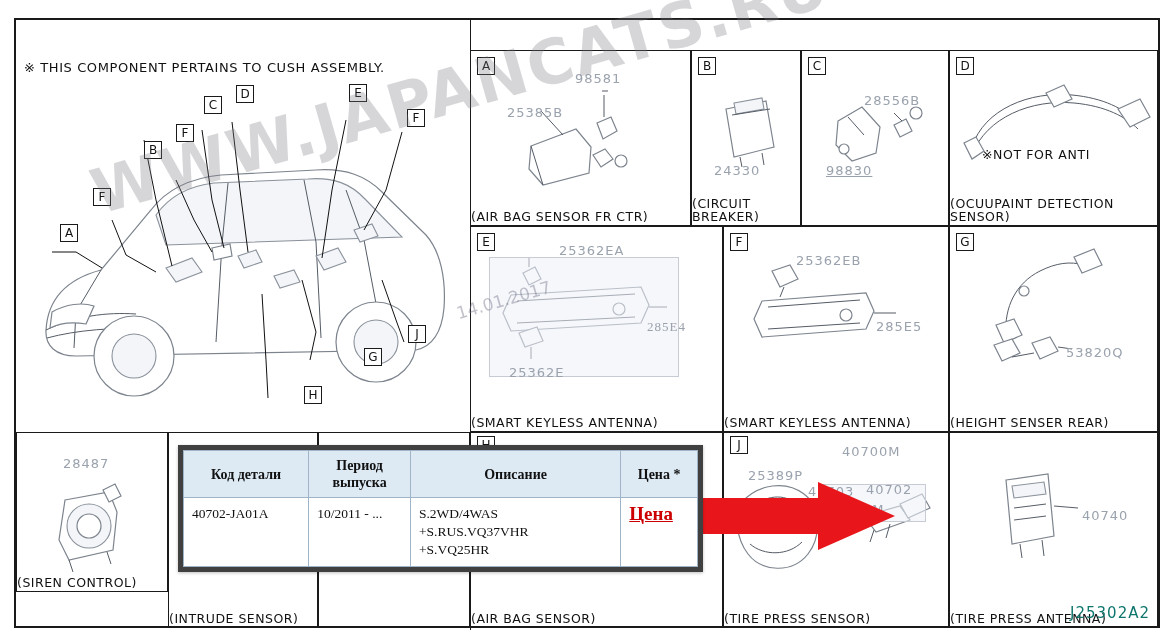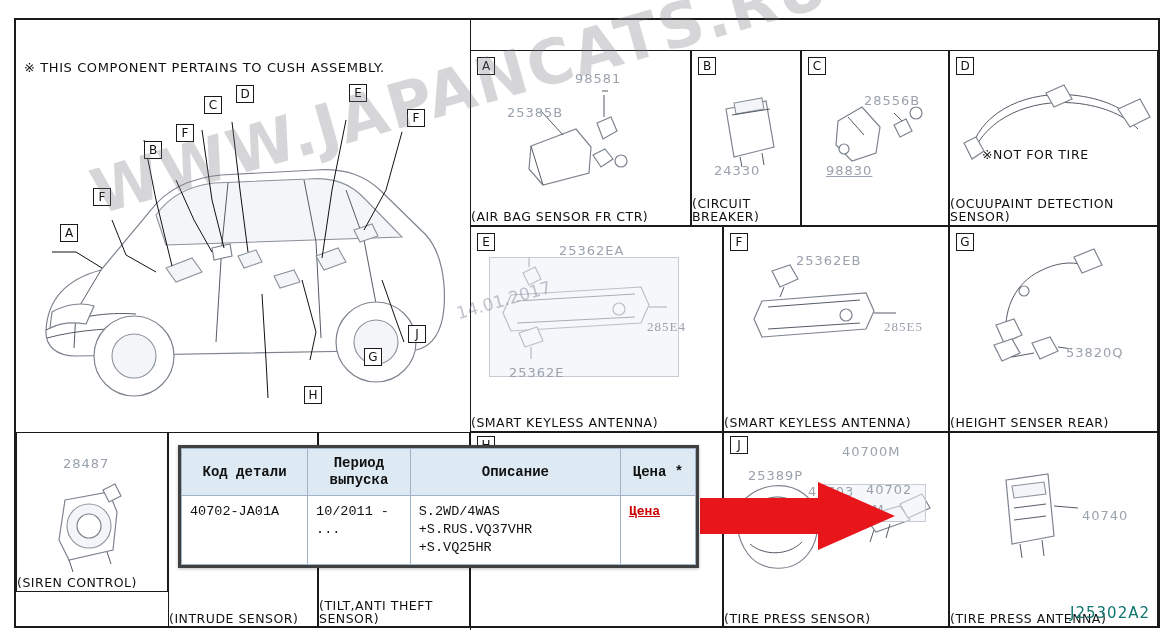--- a/index.html
+++ b/index.html
@@ -128,25 +128,25 @@
     width: 195px;
     height: 72px;
     z-index: 60;
   }
   
   #price-table {
     position: absolute;
     left: 178px;
     top: 445px;
     width: 515px;
-    border: 3px solid #404040;
+    border: 5px solid #404040;
     background: #ffffff;
     z-index: 70;
     box-shadow: 0 1px 3px rgba(0,0,0,0.25);
-    font-family: Liberation Mono, monospace;
+    font-family: Liberation Serif, serif;
   }
   #price-table table {
     border-collapse: collapse;
     width: 100%;
   }
   #price-table th {
     background: #ddeaf4;
     border: 1px solid #9fb4c6;
     font-size: 14px;
     font-weight: bold;
@@ -165,21 +165,21 @@
     background: #fff;
   }
   td.code { width: 118px; }
   td.period { width: 90px; }
   td.descr { width: 205px; }
   td.price { width: 62px; }
   .price-link {
     color: #cc0000;
     text-decoration: underline;
     font-weight: bold;
-    font-size: 13px;
+    font-size: 19px;
     cursor: pointer;
   }
   .code-sub { display:block; }
   .diagcode {
     position: absolute;
     right: 24px;
     bottom: 22px;
     font-size: 15px;
     letter-spacing: 1px;
     color: #0f766e;
@@ -299,21 +299,21 @@
       <path class="ln" d="M46 66 L62 84"></path>
       <circle class="sh" cx="42" cy="98" r="5"></circle>
       <path class="sh" d="M92 74 L104 68 L110 80 L98 86 Z"></path>
       <path class="ln" d="M92 62 L100 70"></path>
       <circle class="sh" cx="114" cy="62" r="6"></circle>
     </svg>
   </div>
 
   <div class="cell" style="left:949px; top:50px; width:209px; height:176px;">
     <div class="tag" style="left:6px; top:6px;">D</div>
-    <div class="note" style="left:32px; top:96px; font-size:12.5px;">※NOT FOR TIRE</div>
+    <div class="note" style="left:32px; top:96px; font-size:12.5px;">※NOT FOR ANTI</div>
     <svg class="art" style="left:0; top:0;" width="209" height="176">
       <path class="ln" d="M22 96 C34 58 80 40 122 44 C154 47 174 58 186 70"></path>
       <path class="ln" d="M22 104 C36 66 82 48 124 52 C156 55 176 66 188 78"></path>
       <path class="sh" d="M14 92 L26 86 L34 100 L22 108 Z"></path>
       <path class="sh" d="M96 42 L114 34 L122 48 L104 56 Z"></path>
       <path class="sh" d="M168 58 L190 48 L200 66 L180 76 Z"></path>
     </svg>
     <div class="cell-cap">(OCUUPAINT DETECTION SENSOR)</div>
   </div>
 
@@ -333,21 +333,21 @@
       <path class="ln" d="M60 120 L60 132"></path>
       <path class="ln" d="M178 80 L196 80"></path>
       <circle class="sh" cx="148" cy="82" r="6"></circle>
     </svg>
     <div class="cell-cap">(SMART KEYLESS ANTENNA)</div>
   </div>
 
   <div class="cell" style="left:723px; top:226px; width:226px; height:206px;">
     <div class="tag" style="left:6px; top:6px;">F</div>
     <div class="partno" style="left:72px; top:26px;">25362EB</div>
-    <div class="partno" style="left:160px; top:92px;font-family:Liberation Serif, serif;">285E5</div>
+    <div class="partno" style="left:152px; top:92px;">285E5</div>
     <svg class="art" style="left:0; top:0;" width="226" height="206">
       <path class="sh" d="M38 74 L142 66 L150 84 L142 102 L38 110 L30 92 Z"></path>
       <path class="ln" d="M44 80 L136 73"></path>
       <path class="ln" d="M44 102 L136 96"></path>
       <path class="sh" d="M48 44 L66 38 L74 52 L56 60 Z"></path>
       <path class="ln" d="M60 60 L56 70"></path>
       <path class="ln" d="M150 86 L172 86"></path>
       <circle class="sh" cx="122" cy="88" r="6"></circle>
     </svg>
     <div class="cell-cap">(SMART KEYLESS ANTENNA)</div>
@@ -388,30 +388,30 @@
       <path class="ln" d="M44 84 L108 77"></path>
     </svg>
     <div class="cell-cap">(INTRUDE SENSOR)</div>
   </div>
 
   <div class="cell" style="left:318px; top:432px; width:152px; height:196px; border-top:none;">
     <svg class="art" style="left:0; top:0;" width="152" height="196">
       <path class="sh" d="M44 76 L104 66 L112 104 L50 116 Z"></path>
       <path class="ln" d="M48 90 L108 82"></path>
     </svg>
-    <div class="cell-cap">(TILT,ANTI THEFT SENSOR)</div>
   </div>
 
   <div class="cell" style="left:470px; top:432px; width:253px; height:196px; border-top:none;">
     <div class="tag" style="left:6px; top:4px;">H</div>
     <svg class="art" style="left:0; top:0;" width="253" height="196">
       <path class="sh" d="M96 70 L170 58 L182 98 L104 114 Z"></path>
       <path class="ln" d="M100 86 L176 74"></path>
       <circle class="sh" cx="120" cy="100" r="5"></circle>
     </svg>
+    <div class="cell-cap">(AIR BAG SENSOR)</div>
   </div>
 
   <div class="cell" style="left:723px; top:432px; width:226px; height:196px; border-top:none;">
     <div class="tag" style="left:6px; top:4px;">J</div>
     <div class="partbox" style="left:96px; top:52px; width:106px; height:38px;"></div>
     <div class="partno" style="left:24px; top:36px;">25389P</div>
     <div class="partno" style="left:118px; top:12px;">40700M</div>
     <div class="partno" style="left:84px; top:52px;">40703</div>
     <div class="partno" style="left:142px; top:50px;">40702</div>
     <div class="partno" style="left:102px; top:70px;">40704M</div>

